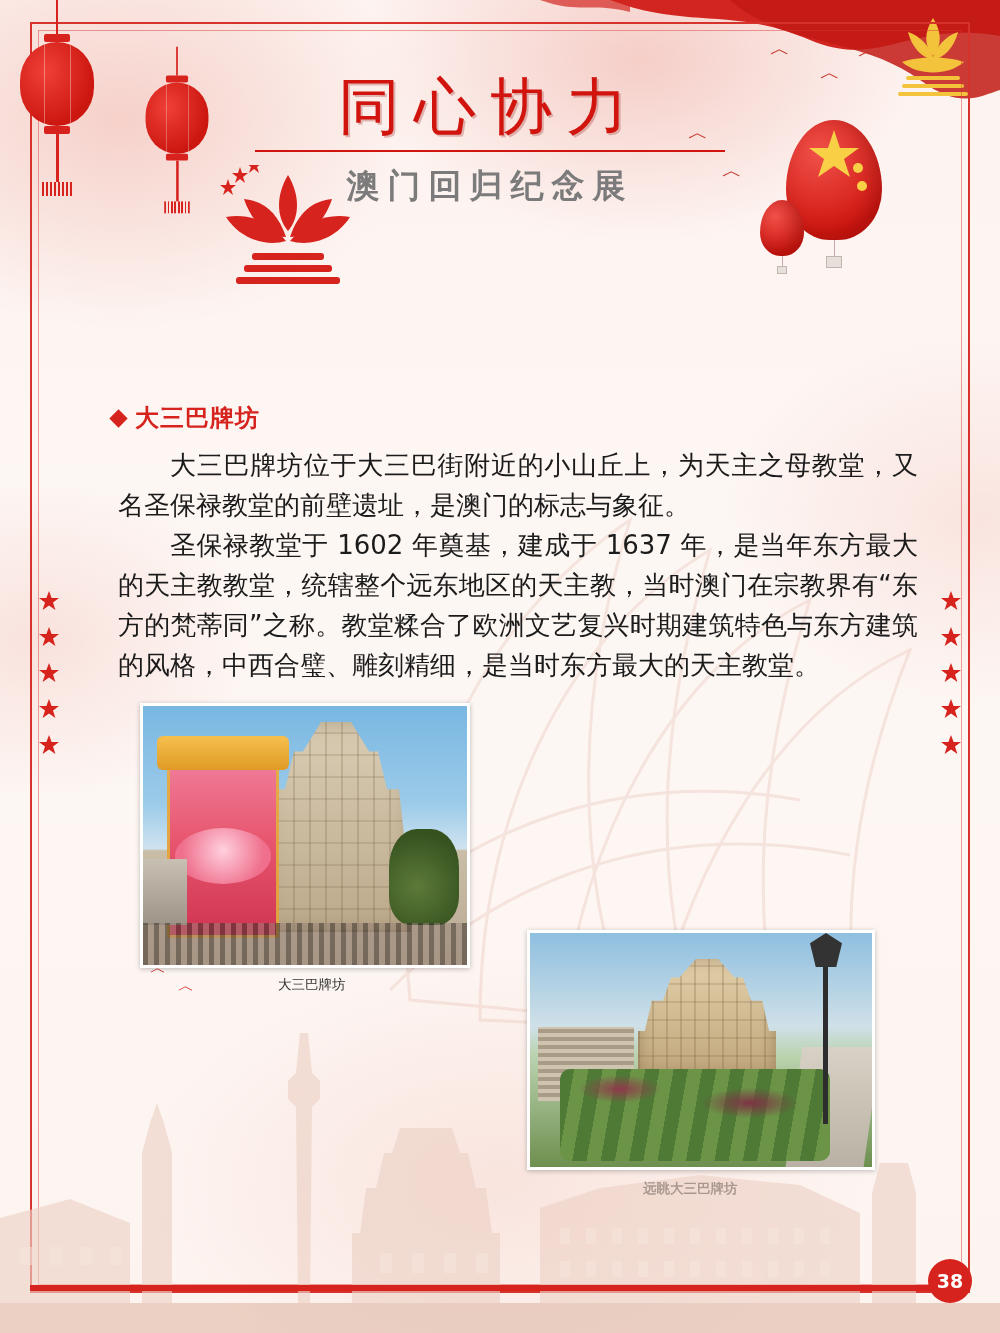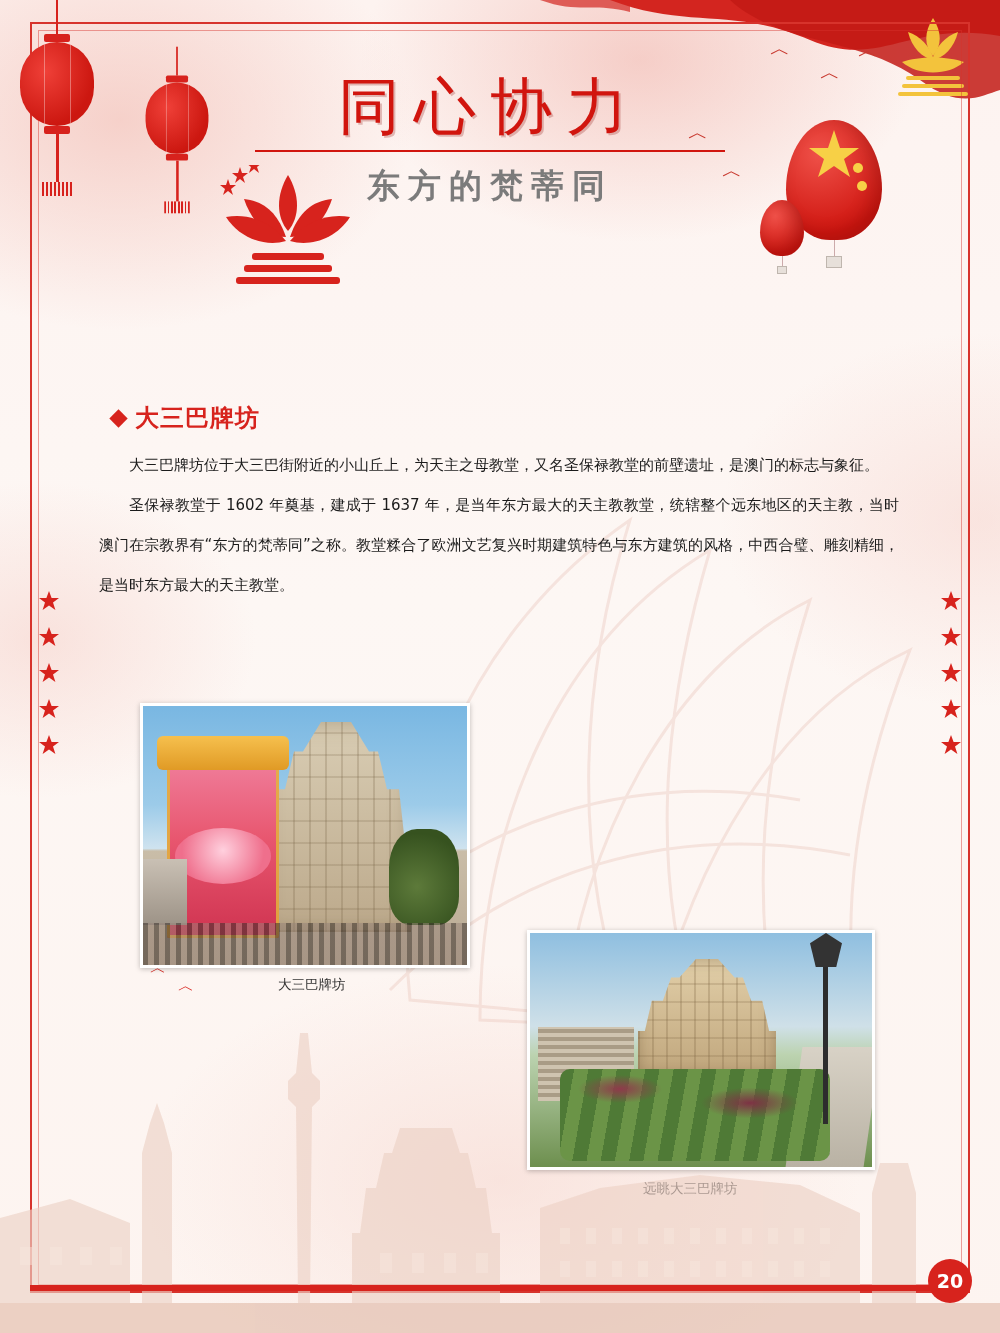--- a/index.html
+++ b/index.html
@@ -134,38 +134,38 @@
   }
   .diamond {
     width: 13px; height: 13px; background: #d7231d; transform: rotate(45deg);
   }
   .section-title {
     font-size: 24px; font-weight: 700; color: #d7231d;
     font-family: "DejaVu Sans", sans-serif; letter-spacing: 1px;
   }
 
   .body-text {
-    position: absolute; left: 99px; top: 445px; width: 800px;
-    font-size: 15px; line-height: 40px; color: #1b1b1b;
+    position: absolute; left: 118px; top: 445px; width: 800px;
+    font-size: 26px; line-height: 40px; color: #1b1b1b;
     font-family: "DejaVu Sans", sans-serif;
     text-align: justify;
   }
   .body-text p { text-indent: 2em; }
 
   
   .photo { position: absolute; border: 3px solid #fff; box-shadow: 0 1px 5px rgba(0,0,0,.25); overflow: hidden; }
   .caption {
     position: absolute; font-size: 13.5px; color: #333;
     font-family: "DejaVu Sans", sans-serif;
   }
 
   #photo1 { left: 140px; top: 703px; width: 330px; height: 265px; }
   #cap1   { left: 278px; top: 976px; }
   #photo2 { left: 527px; top: 930px; width: 348px; height: 240px; }
-  #cap2   { left: 643px; top: 1180px; }
+  #cap2   { left: 643px; top: 1180px; font-weight: bold; }
 
   
   .p1 { position:absolute; inset:0;
         background:
           linear-gradient(180deg,#79b7e2 0%, #9ccbe9 38%, #cfe3ef 55%, #c9bda8 56%, #b9a992 100%);
   }
   .p1 .facade {
     position:absolute; left:118px; top:16px; width:150px; height:210px;
     background: linear-gradient(180deg,#d9cdb4, #bca98b);
     clip-path: polygon(40% 0, 60% 0, 72% 14%, 78% 14%, 84% 32%, 92% 32%, 96% 58%, 100% 58%, 100% 100%, 0 100%, 0 58%, 4% 58%, 8% 32%, 16% 32%, 22% 14%, 28% 14%);
@@ -398,21 +398,21 @@
     <g fill="#d7231d">
       <path d="M6,8 L8,14 L14,14 L9,18 L11,24 L6,20 L1,24 L3,18 L-2,14 L4,14 Z" transform="translate(4,6)"></path>
       <path d="M6,8 L8,14 L14,14 L9,18 L11,24 L6,20 L1,24 L3,18 L-2,14 L4,14 Z" transform="translate(16,-6)"></path>
       <path d="M6,8 L8,14 L14,14 L9,18 L11,24 L6,20 L1,24 L3,18 L-2,14 L4,14 Z" transform="translate(30,-16)"></path>
     </g>
   </svg>
 
   <div class="title-block">
     <div class="title-line1">同心协力</div>
     <div class="title-rule"></div>
-    <div class="subtitle">东方的梵蒂同</div>
+    <div class="subtitle">澳门回归纪念展</div>
   </div>
 
   <div class="section-head">
     <span class="diamond"></span>
     <span class="section-title">大三巴牌坊</span>
   </div>
 
   <div class="body-text">
     <p>大三巴牌坊位于大三巴街附近的小山丘上，为天主之母教堂，又名圣保禄教堂的前壁遗址，是澳门的标志与象征。</p>
     <p>圣保禄教堂于 1602 年奠基，建成于 1637 年，是当年东方最大的天主教教堂，统辖整个远东地区的天主教，当时澳门在宗教界有“东方的梵蒂同”之称。教堂糅合了欧洲文艺复兴时期建筑特色与东方建筑的风格，中西合璧、雕刻精细，是当时东方最大的天主教堂。</p>
@@ -489,15 +489,15 @@
           <rect x="110" y="244" width="12" height="18"></rect>
         <rect x="380" y="250" width="12" height="20"></rect>
           <rect x="412" y="250" width="12" height="20"></rect>
         <rect x="444" y="250" width="12" height="20"></rect>
           <rect x="476" y="250" width="12" height="20"></rect>
       </g>
     </g>
   </svg>
 
   <div class="bottom-rule"></div>
-  <div class="pagenum">20</div>
+  <div class="pagenum">38</div>
 
 </div>
 
 </body></html>

